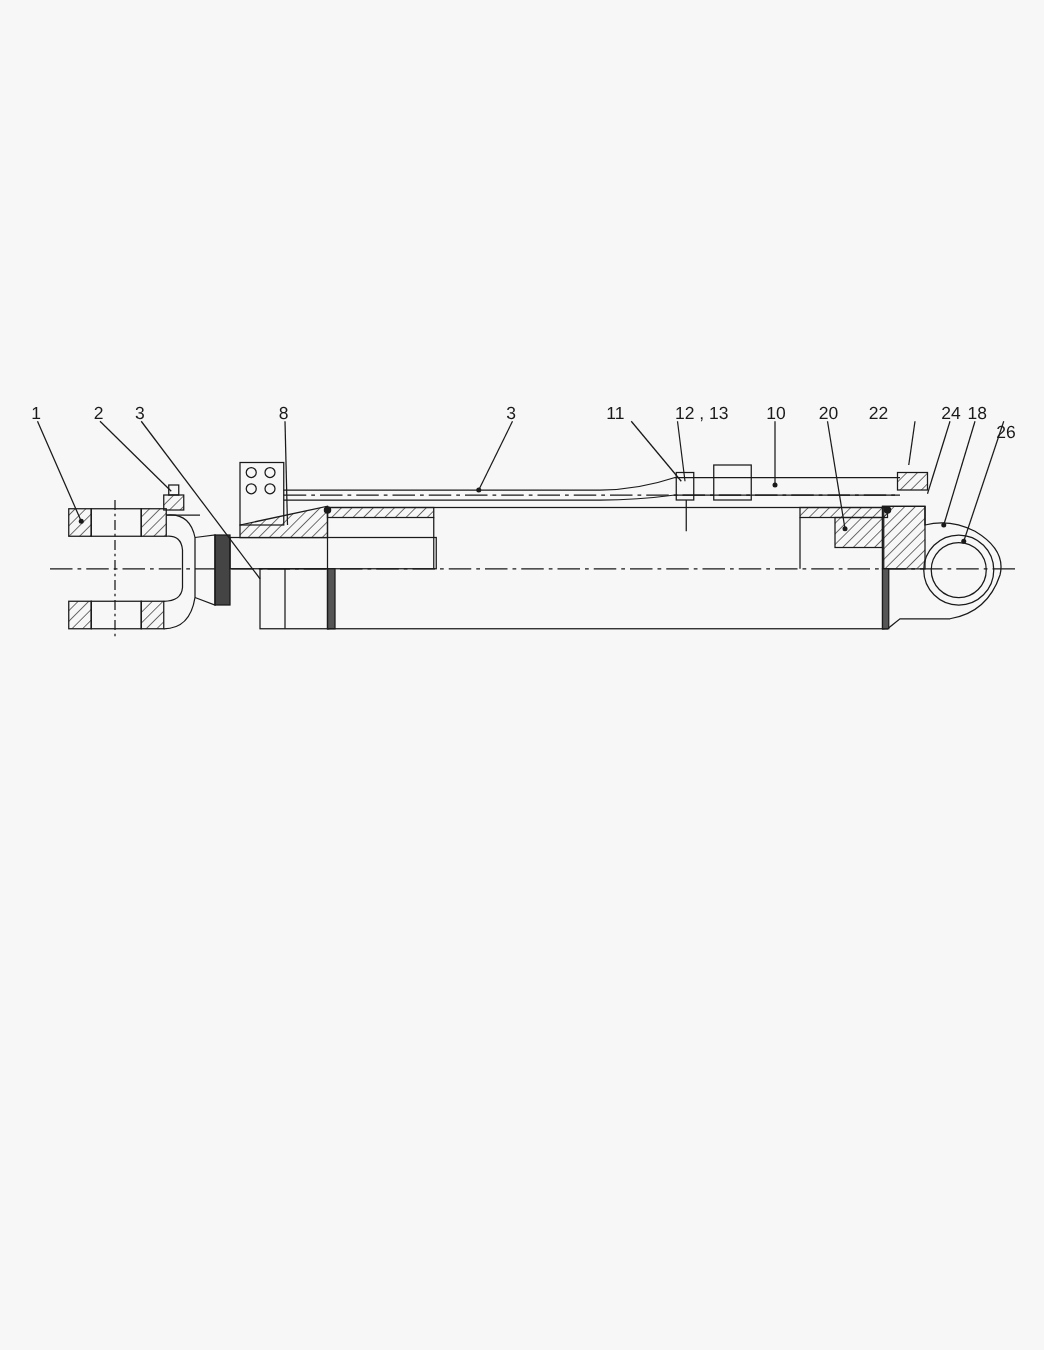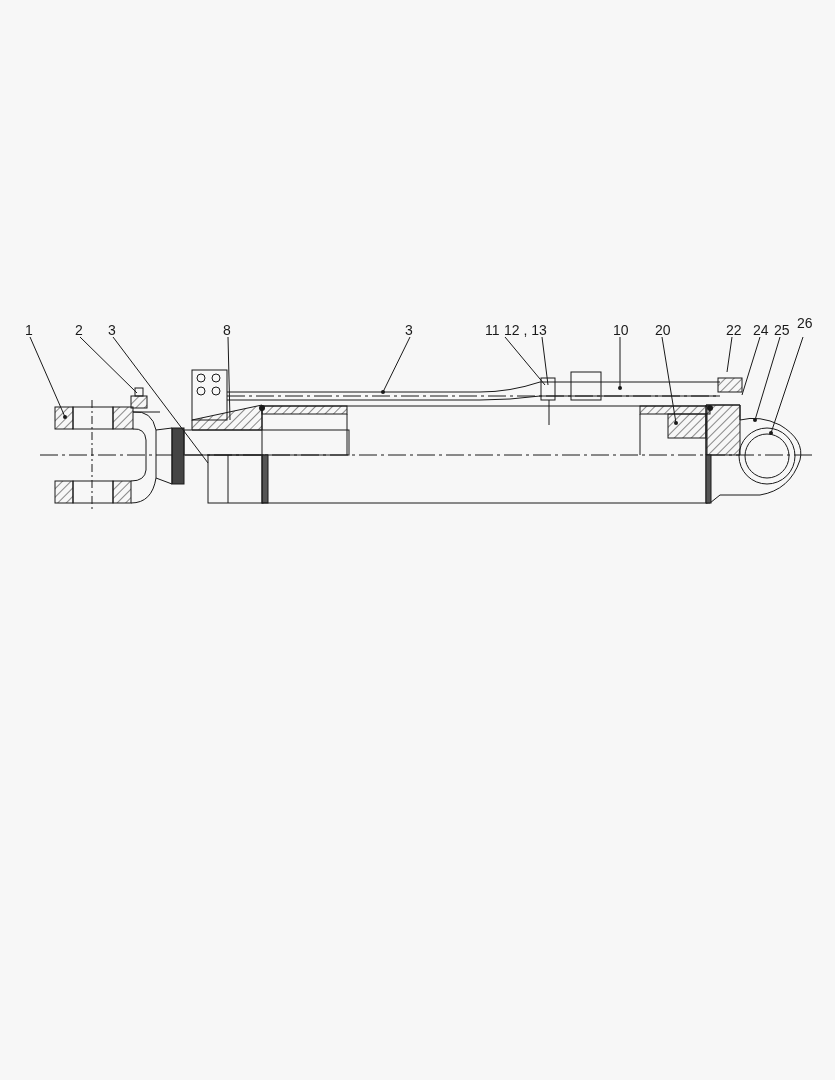--- a/index.html
+++ b/index.html
@@ -111,20 +111,20 @@
   </g>
 </svg>
 
 <div>
   <span class="callout-label" style="left:25px;top:323px">1</span>
   <span class="callout-label" style="left:75px;top:323px">2</span>
   <span class="callout-label" style="left:108px;top:323px">3</span>
   <span class="callout-label" style="left:223px;top:323px">8</span>
   <span class="callout-label" style="left:405px;top:323px">3</span>
   <span class="callout-label" style="left:485px;top:323px">11</span>
-  <span class="callout-label" style="left:504px;top:323px">12 , 13</span>
+  <span class="callout-label" style="left:540px;top:323px">12 , 13</span>
   <span class="callout-label" style="left:613px;top:323px">10</span>
   <span class="callout-label" style="left:655px;top:323px">20</span>
-  <span class="callout-label" style="left:726px;top:323px">22</span>
+  <span class="callout-label" style="left:695px;top:323px">22</span>
   <span class="callout-label" style="left:753px;top:323px">24</span>
-  <span class="callout-label" style="left:774px;top:323px">25</span>
-  <span class="callout-label" style="left:797px;top:316px">26</span>
+  <span class="callout-label" style="left:774px;top:323px">18</span>
+  <span class="callout-label" style="left:797px;top:338px">26</span>
 </div>
 
 </body></html>

